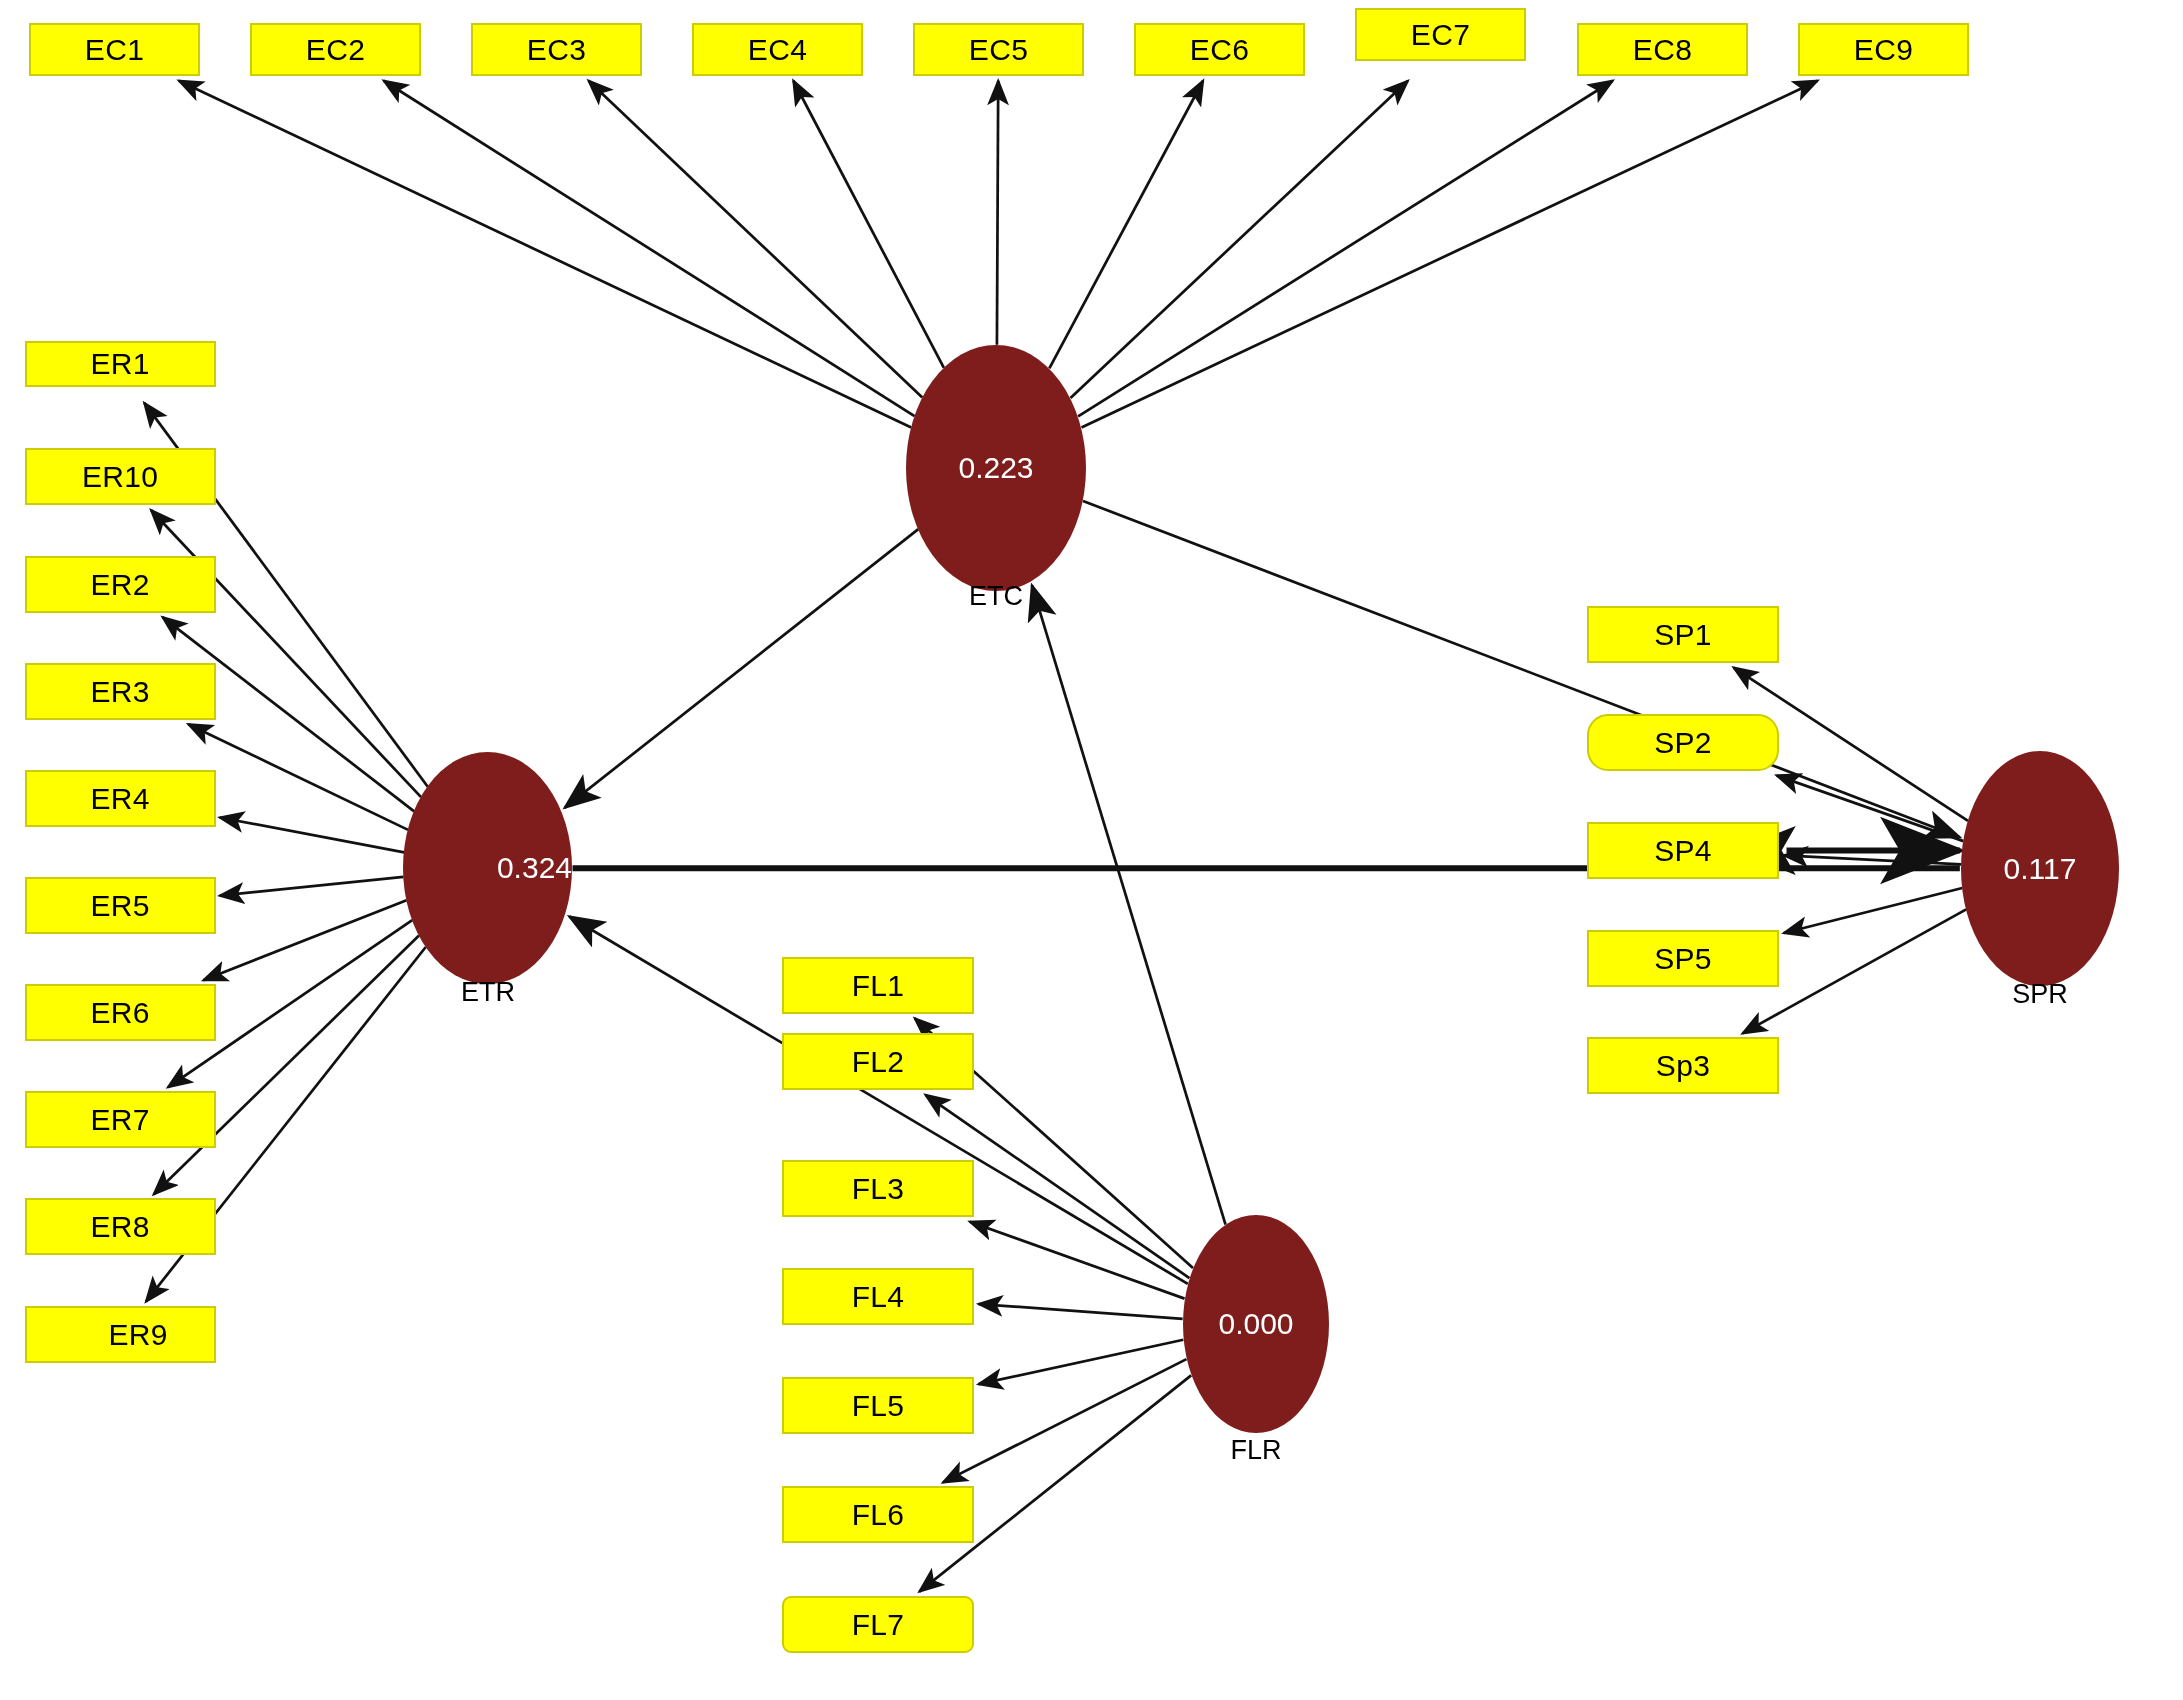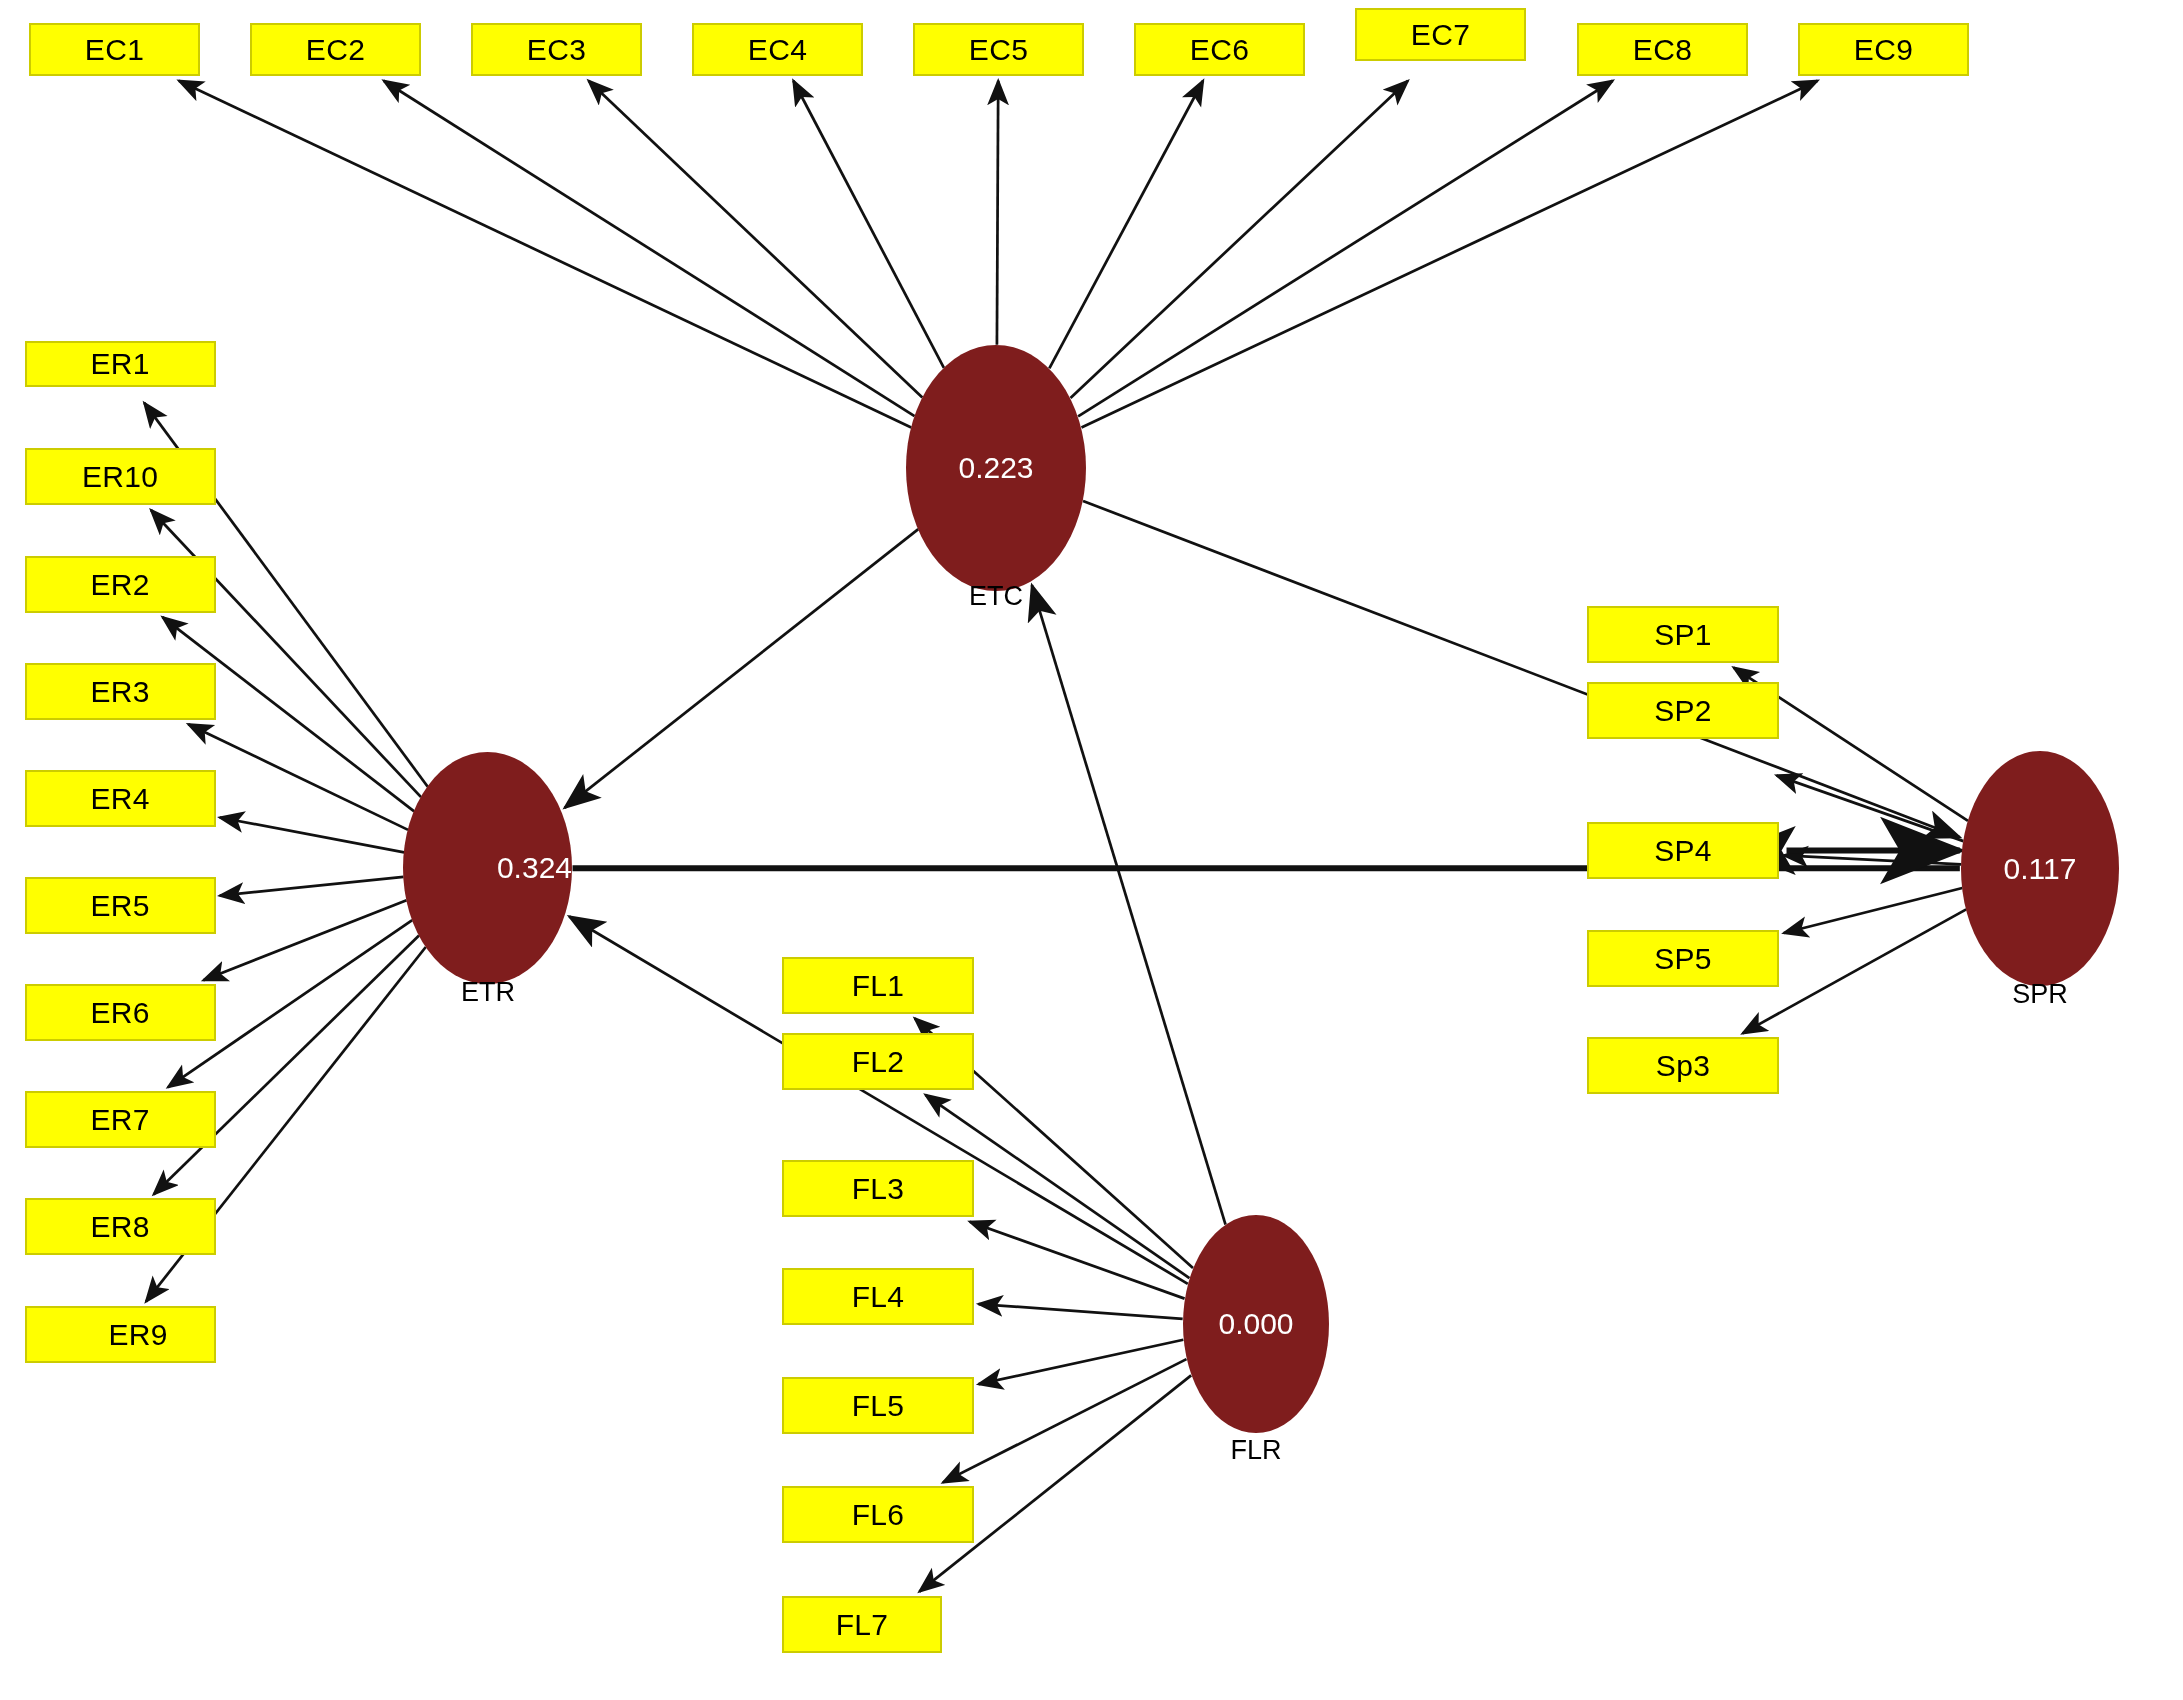--- a/index.html
+++ b/index.html
@@ -166,27 +166,27 @@
       </div>
       <div class="node indicator" style="left: 782px; top: 1268px; width: 192px; height: 57px;">
         <span>FL4</span>
       </div>
       <div class="node indicator" style="left: 782px; top: 1377px; width: 192px; height: 57px;">
         <span>FL5</span>
       </div>
       <div class="node indicator" style="left: 782px; top: 1486px; width: 192px; height: 57px;">
         <span>FL6</span>
       </div>
-      <div class="node indicator" style="left: 782px; top: 1596px; width: 160px; height: 57px;">
+      <div class="node indicator" style="left: 782px; top: 1596px; width: 192px; height: 57px; border-radius: 9px;">
         <span>FL7</span>
       </div>
       <div class="node indicator" style="left: 1587px; top: 606px; width: 192px; height: 57px;">
         <span>SP1</span>
       </div>
-      <div class="node indicator" style="left: 1587px; top: 682px; width: 192px; height: 57px;">
+      <div class="node indicator" style="left: 1587px; top: 714px; width: 192px; height: 57px; border-radius: 21px;">
         <span>SP2</span>
       </div>
       <div class="node indicator" style="left: 1587px; top: 822px; width: 192px; height: 57px;">
         <span>SP4</span>
       </div>
       <div class="node indicator" style="left: 1587px; top: 930px; width: 192px; height: 57px;">
         <span>SP5</span>
       </div>
       <div class="node indicator" style="left: 1587px; top: 1037px; width: 192px; height: 57px;">
         <span>Sp3</span>

